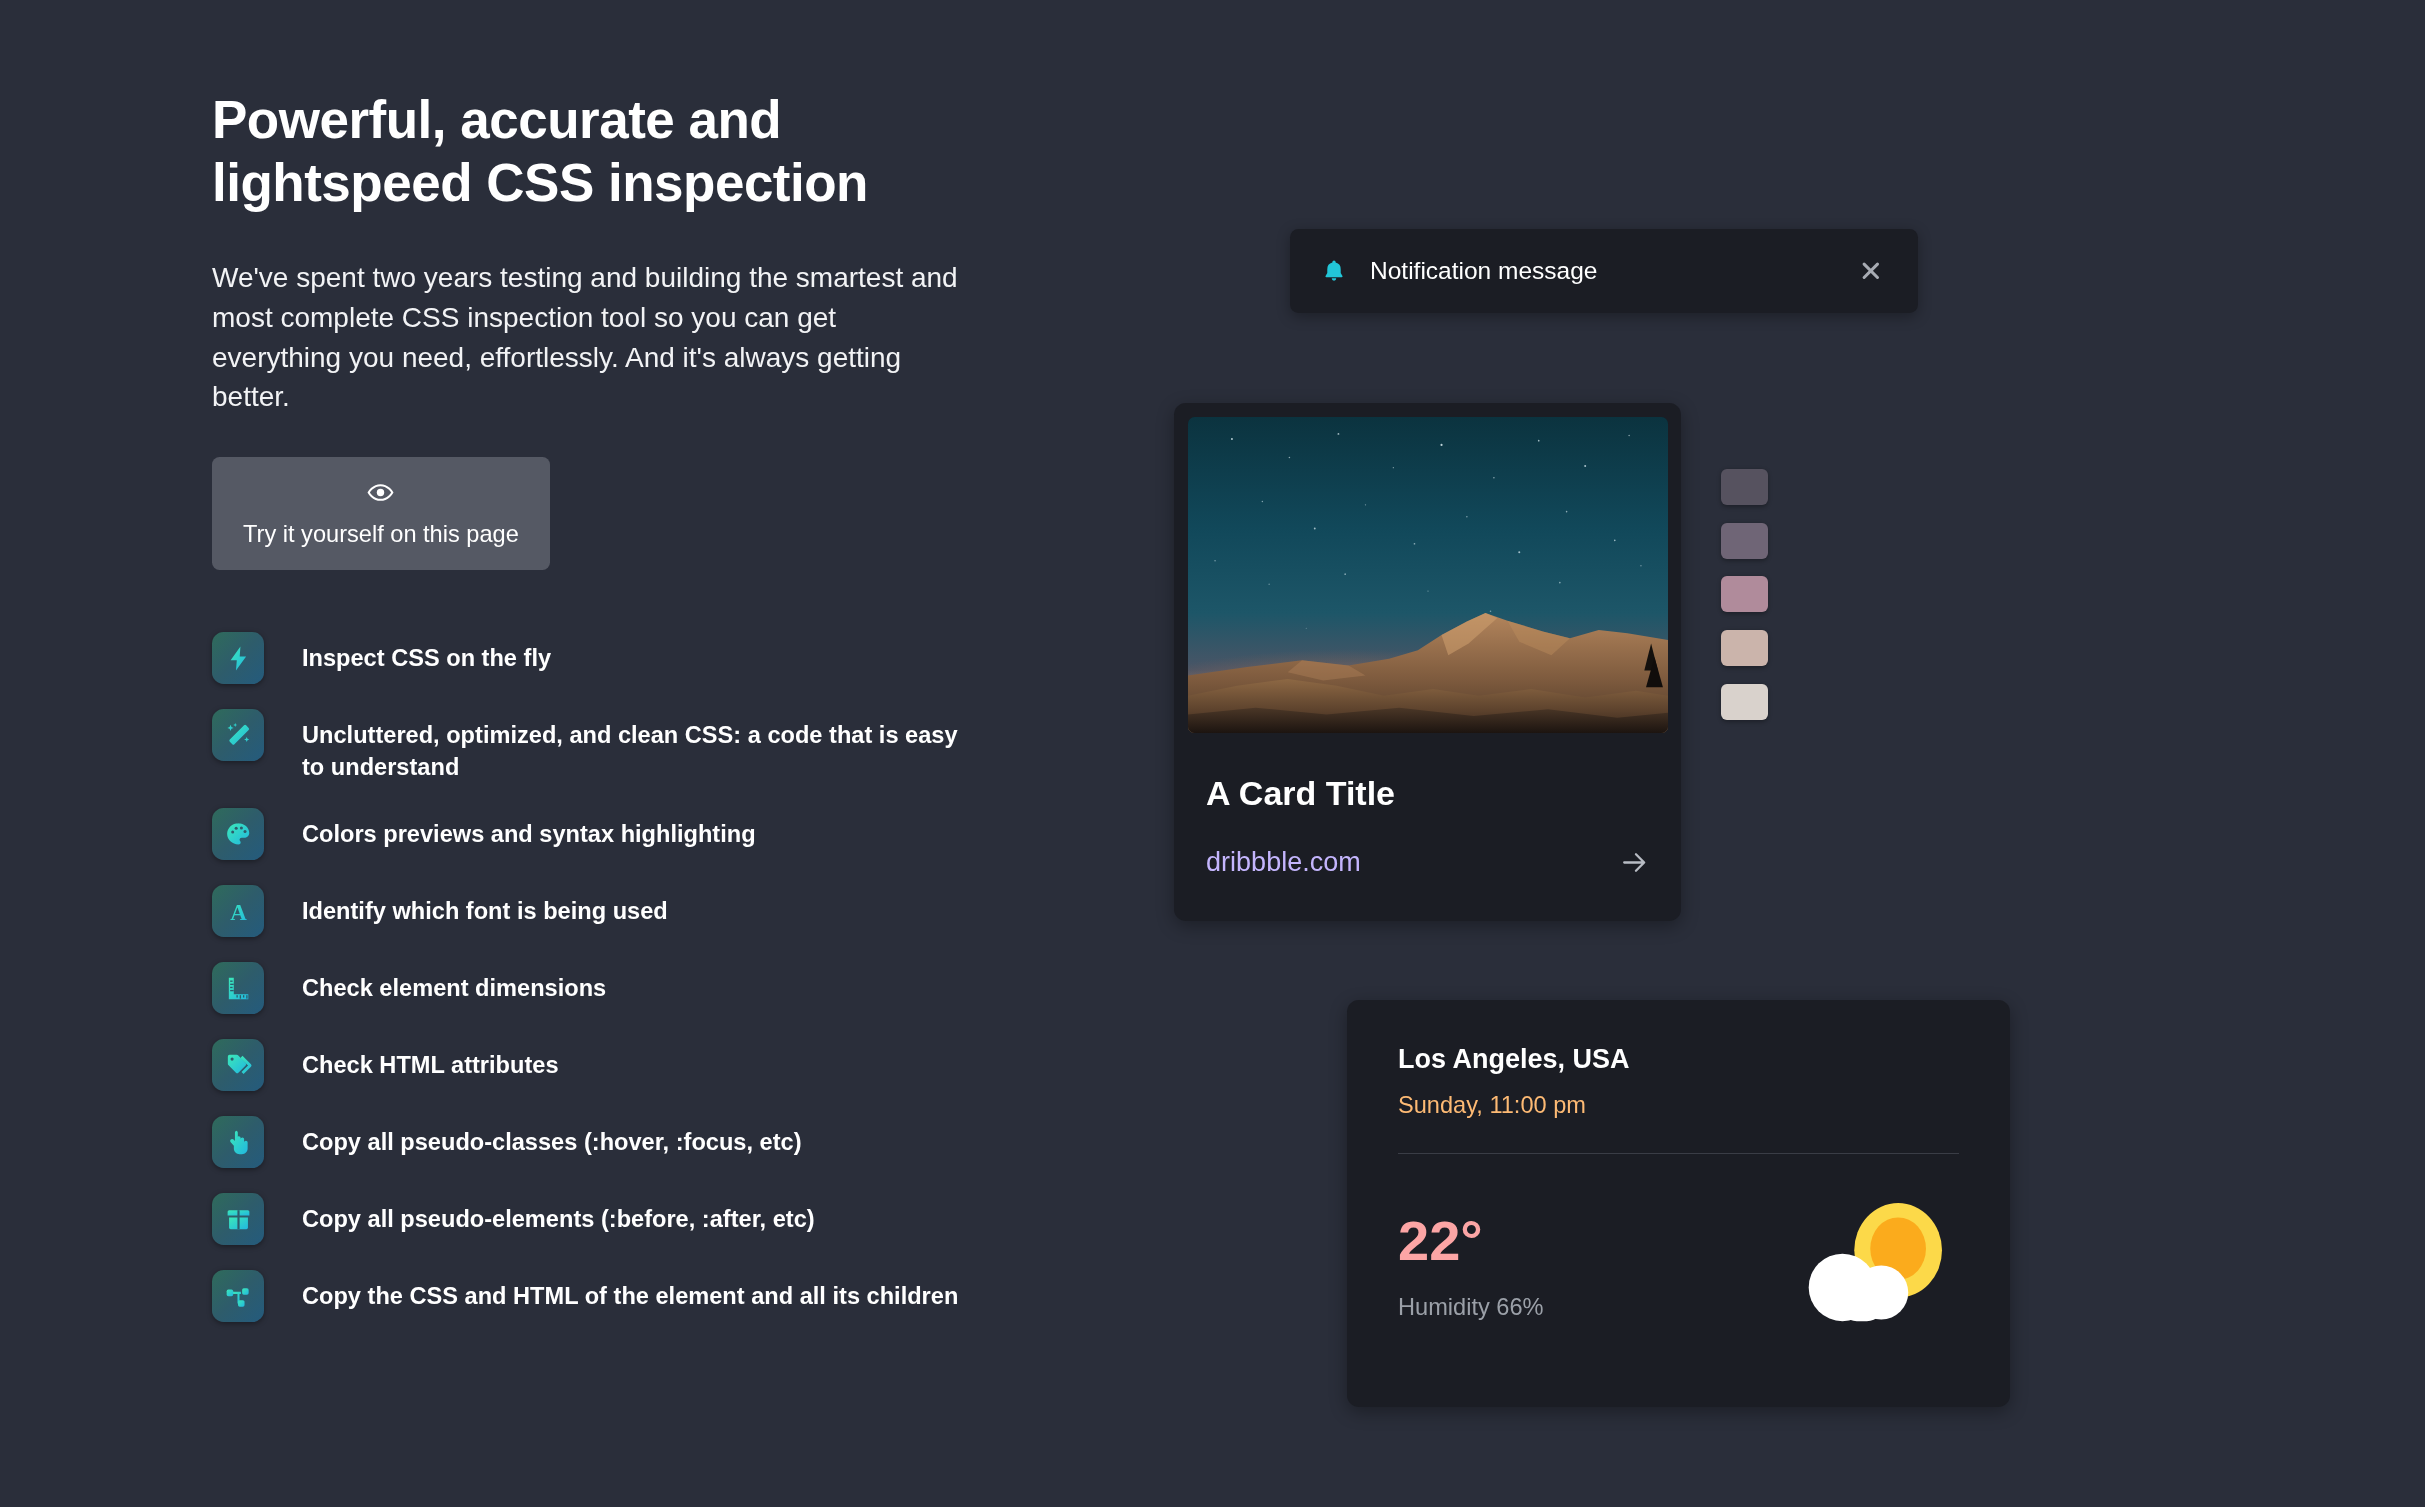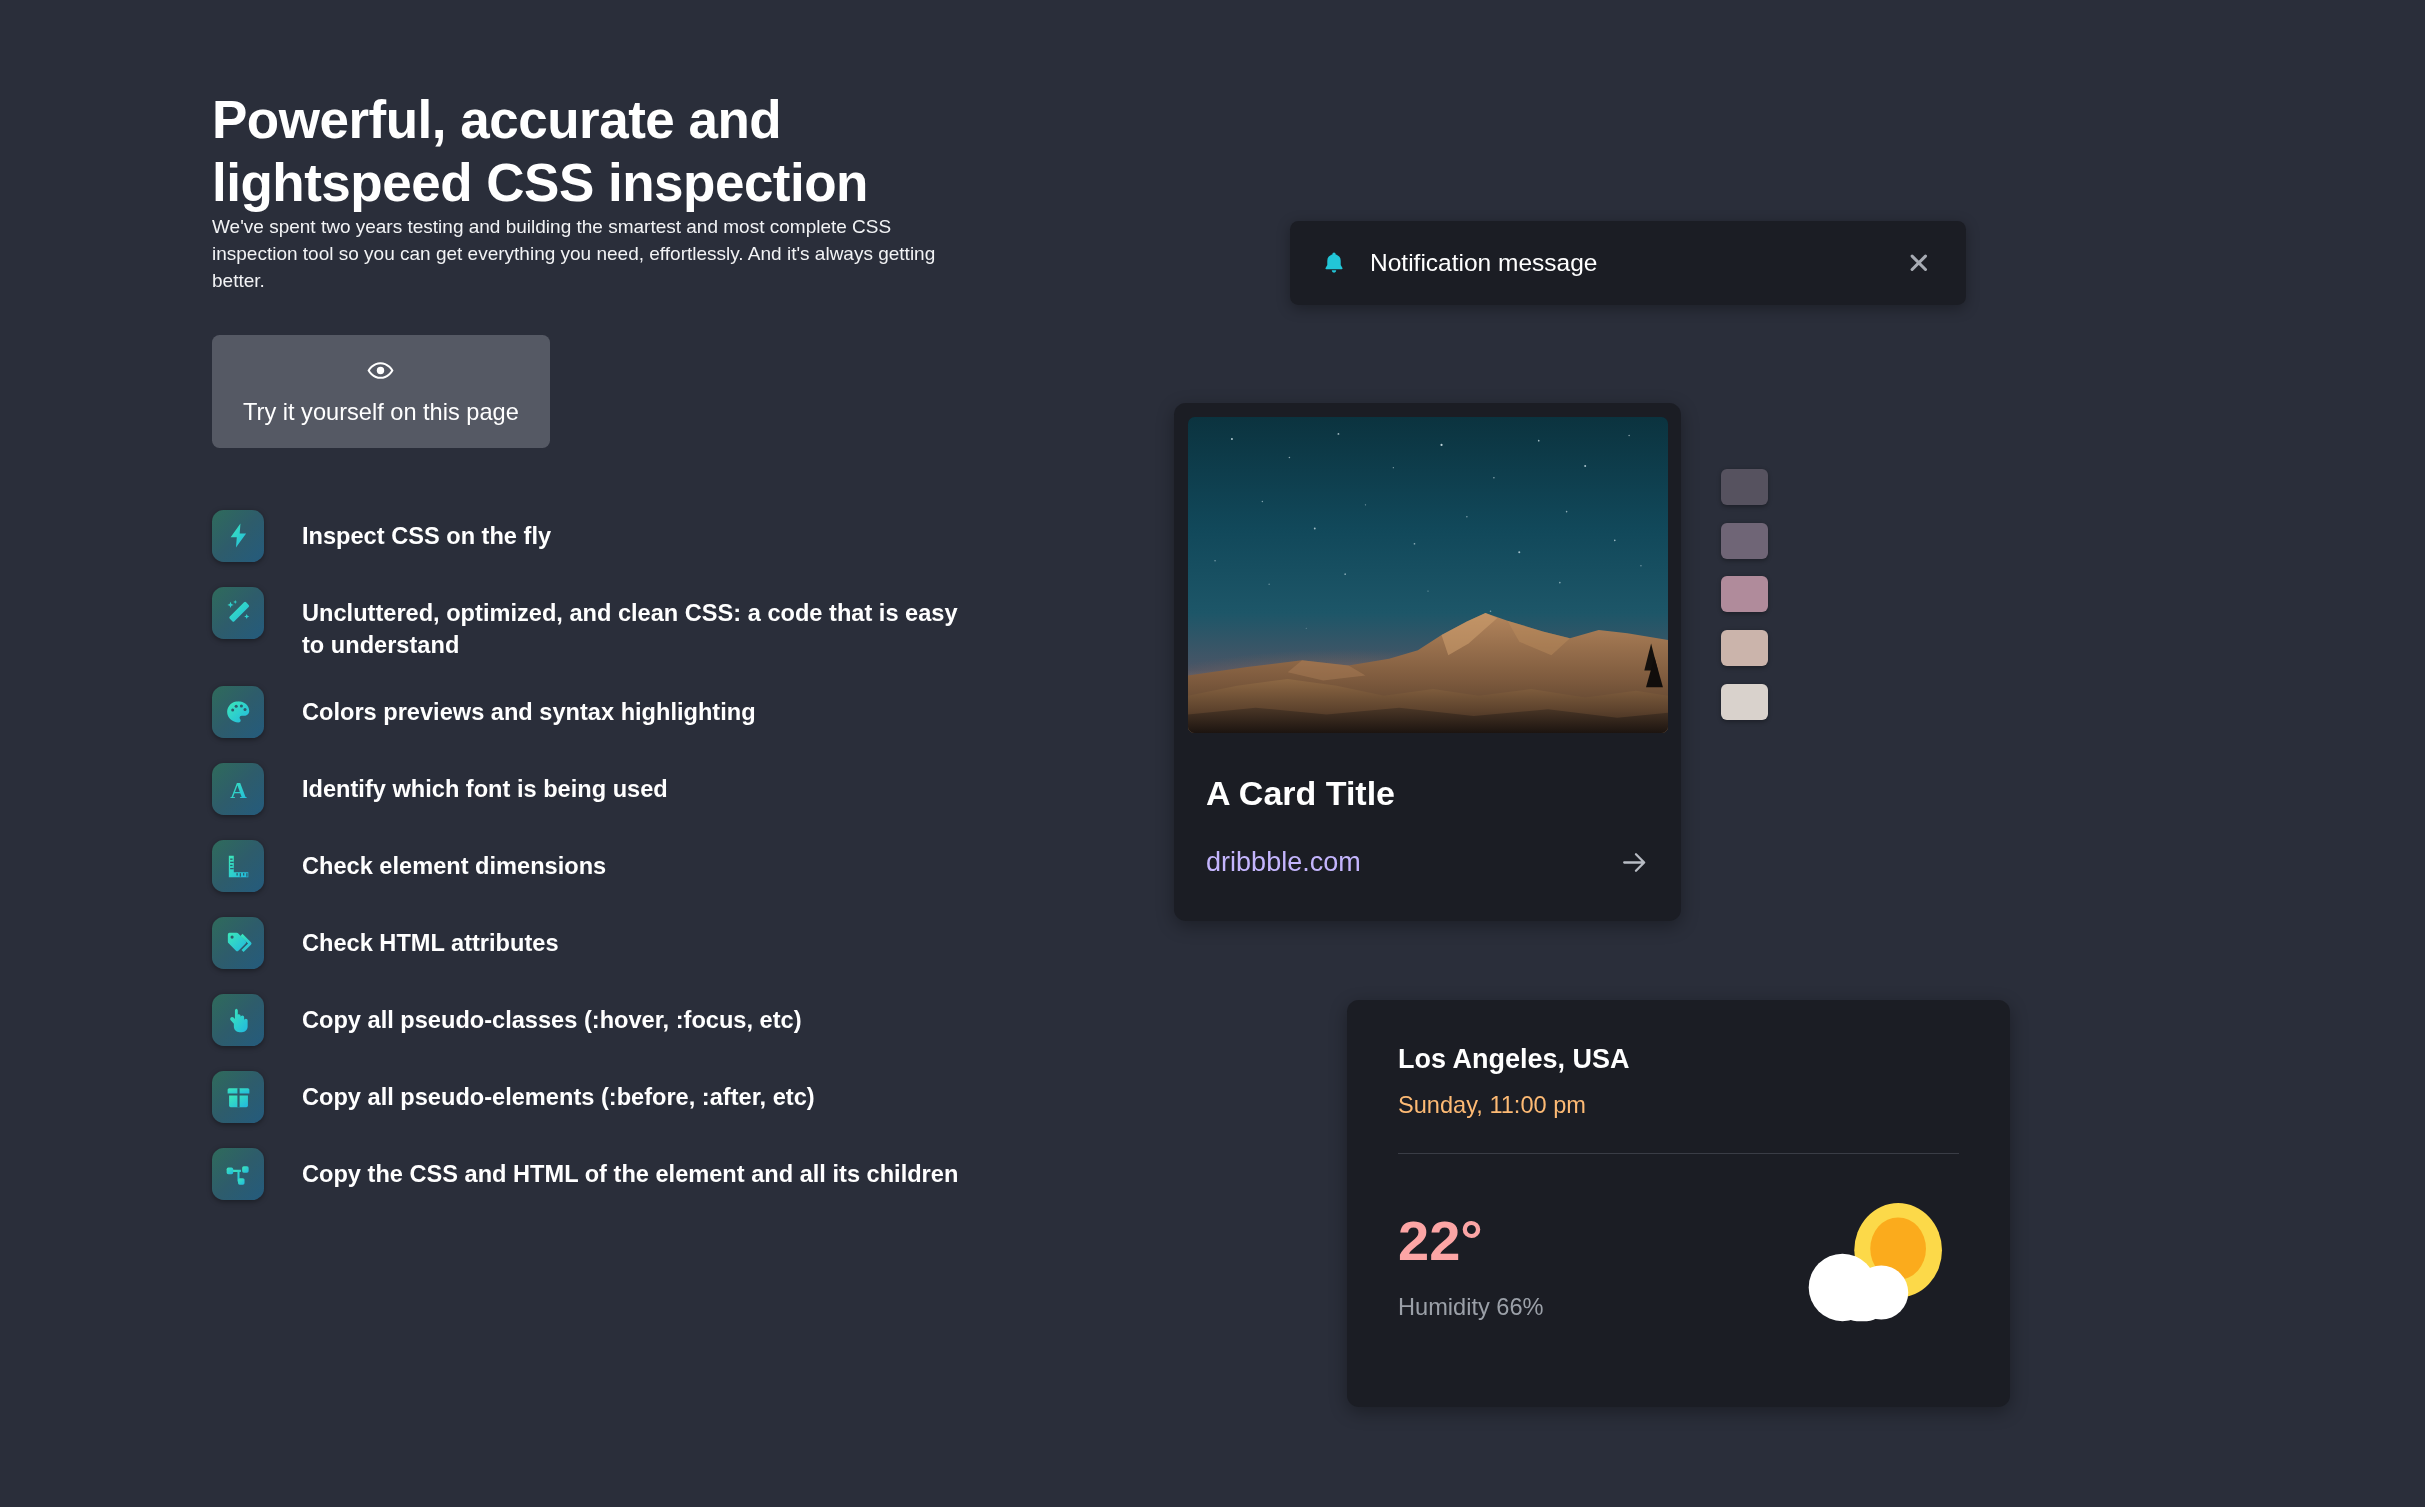--- a/index.html
+++ b/index.html
@@ -28,21 +28,22 @@
   .headline {
     font-size: 53px;
     font-weight: bold;
     line-height: 1.18;
     letter-spacing: -0.5px;
     color: #ffffff;
     width: 760px;
   }
 
   .subtext {
-    font-size: 19px;
+    margin-top: 44px;
+    font-size: 28px;
     line-height: 1.42;
     color: #f2f3f5;
     width: 751px;
     font-weight: 400;
   }
 
   .try-btn {
     margin-top: 40px;
     display: inline-flex;
     align-items: center;
@@ -94,22 +95,22 @@
     line-height: 1.36;
     color: #ffffff;
     padding-top: 10px;
     max-width: 675px;
   }
 
   
   .notification {
     position: absolute;
     left: 1290px;
-    top: 221px;
-    width: 676px;
+    top: 229px;
+    width: 628px;
     height: 84px;
     background: #1b1d24;
     border-radius: 8.4px;
     display: flex;
     align-items: center;
     padding: 0 31px;
     box-shadow: 0 3.4px 13.5px rgba(0,0,0,0.30);
   }
   .notif-bell { width: 26px; height: 26px; flex: 0 0 auto; display:block; }
   .notif-text {

